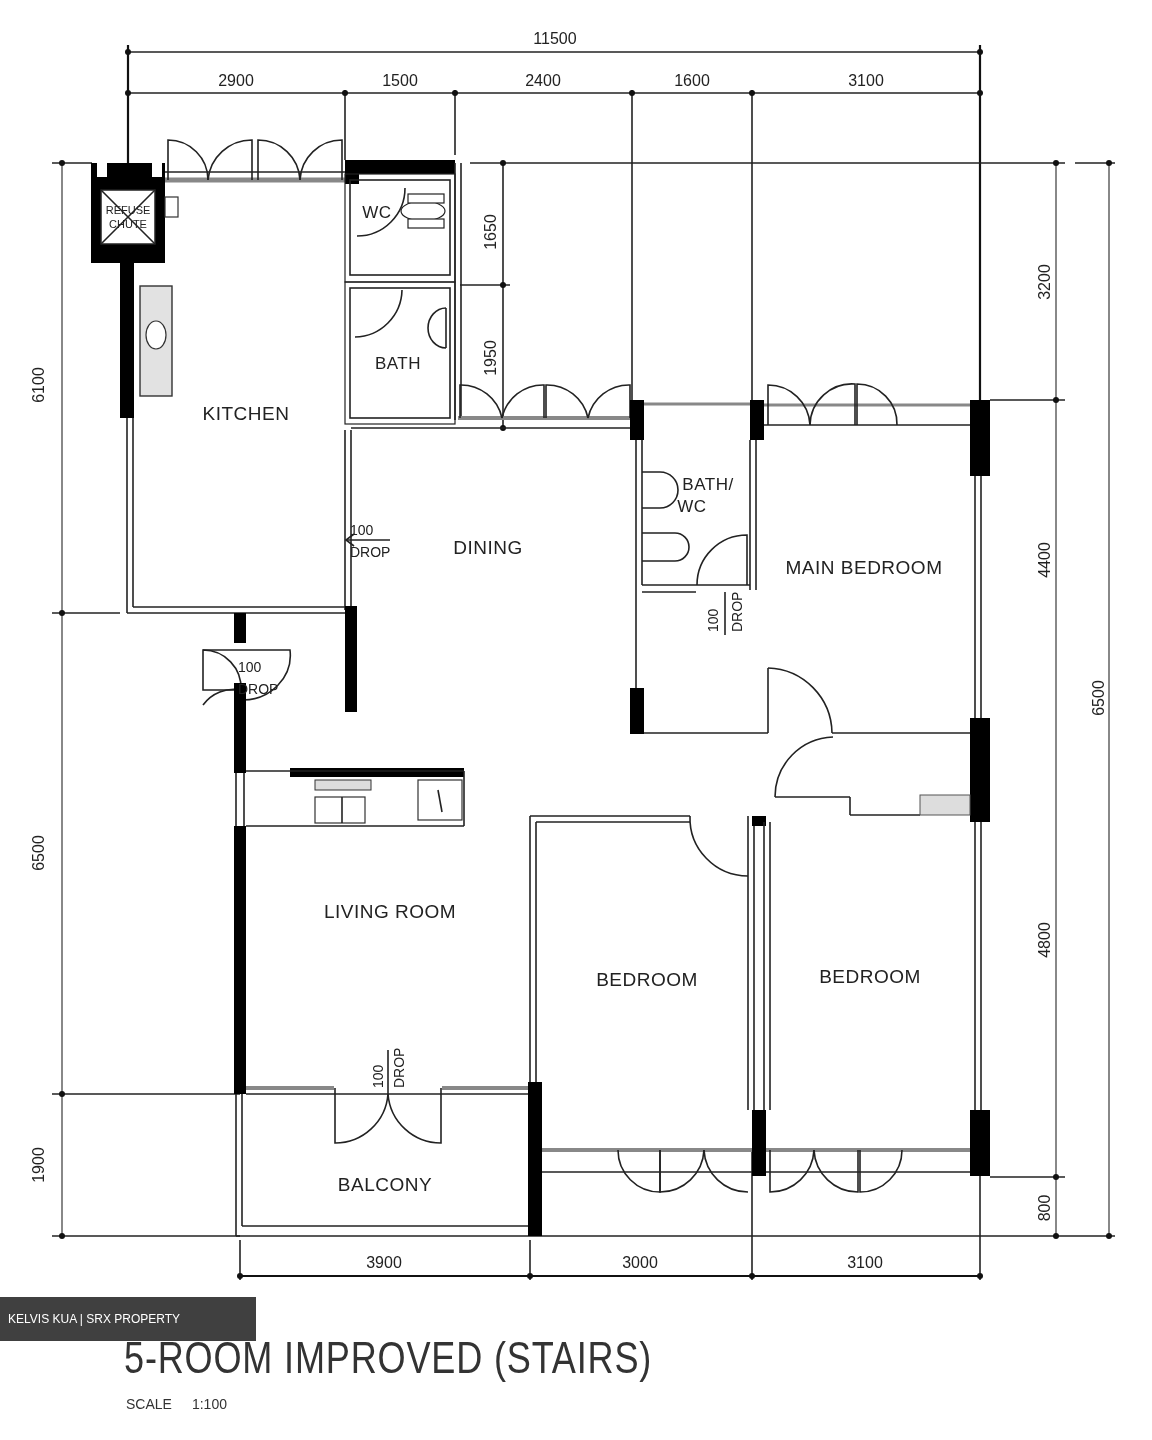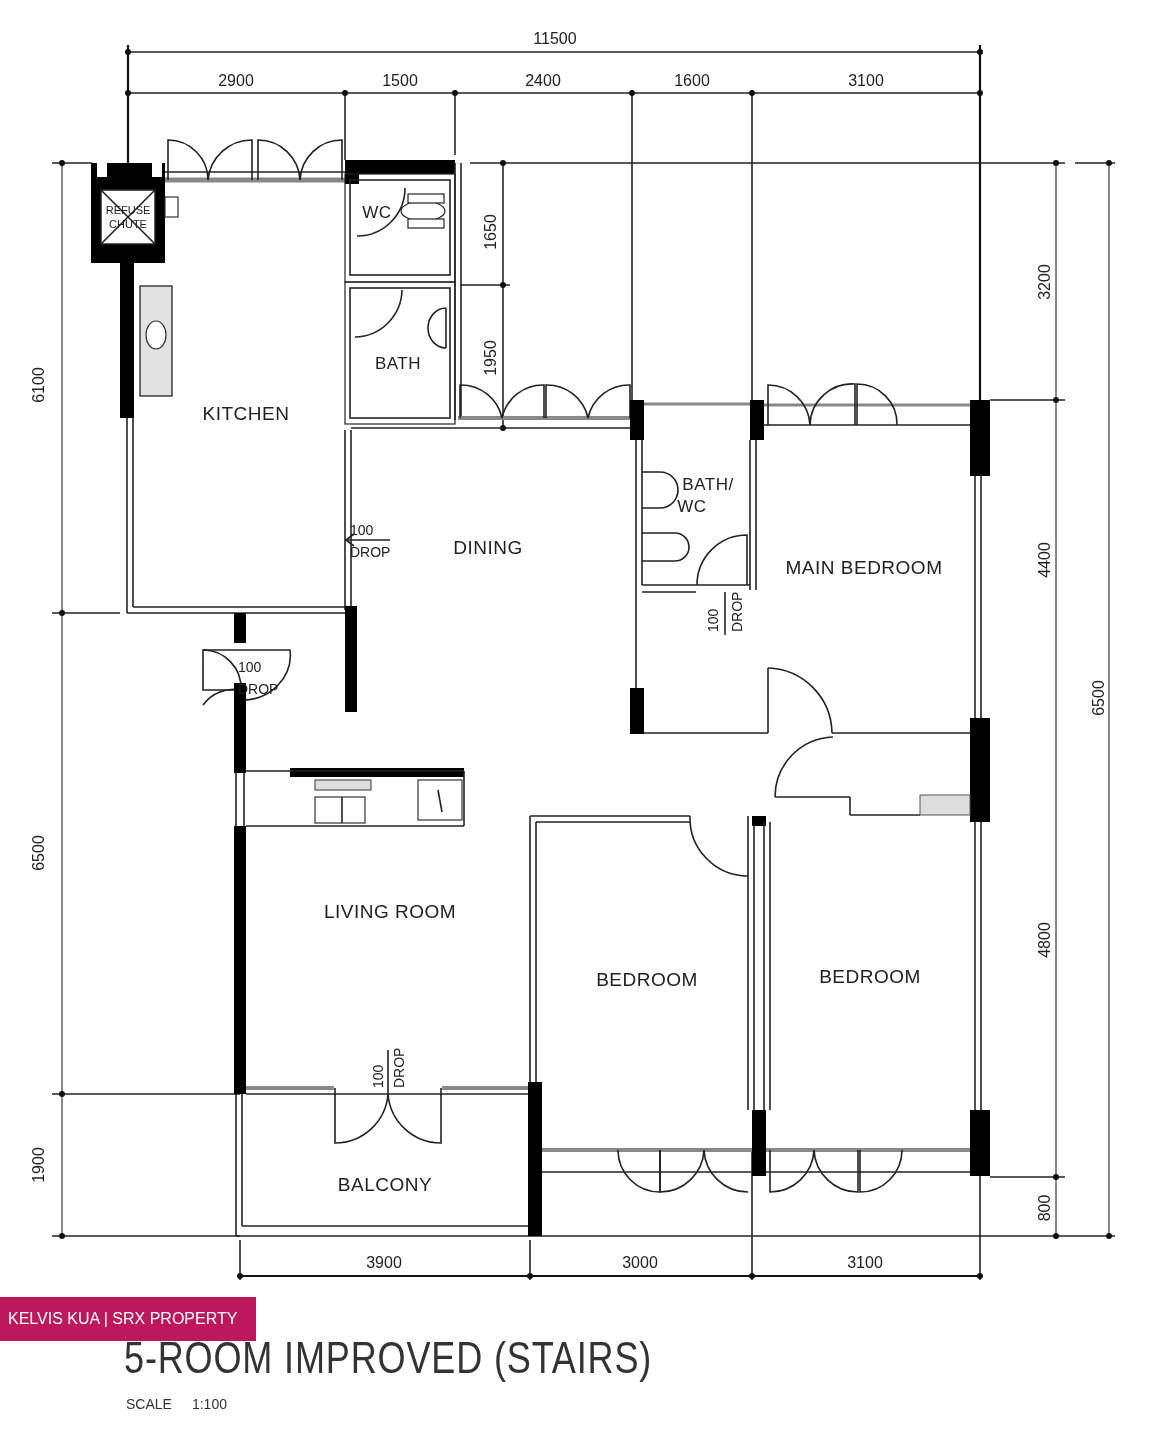--- a/index.html
+++ b/index.html
@@ -6,21 +6,21 @@
   body { width:1152px; height:1440px; position:relative; overflow:hidden; font-family:"Liberation Sans", sans-serif; }
   #plan { position:absolute; left:0; top:0; width:1152px; height:1440px; }
   .dim { font-family:"Liberation Sans Narrow","Liberation Sans", sans-serif; font-size:16px; fill:#222; }
   .room { font-family:"Liberation Sans", sans-serif; font-size:19px; fill:#222; letter-spacing:0.5px; }
   .small { font-family:"Liberation Sans", sans-serif; font-size:14px; fill:#222; }
   .thin { stroke:#222; stroke-width:1.6; fill:none; }
   .mid { stroke:#111; stroke-width:2.2; fill:none; }
   .grey { stroke:#888; stroke-width:3; fill:none; }
   .wall { fill:#000; }
   .dot { fill:#111; }
-  .watermark { position:absolute; left:0; top:1297px; width:256px; height:44px; background:#be185d; color:#fff; font-size:16px; line-height:44px; padding-left:8px; box-sizing:border-box; }
+  .watermark { position:absolute; left:0; top:1297px; width:256px; height:44px; background:#404040; color:#fff; font-size:12px; line-height:44px; padding-left:8px; box-sizing:border-box; }
   .title { position:absolute; left:124px; top:1333px; font-family:"Liberation Sans", sans-serif; font-size:44px; font-weight:300; color:#333; letter-spacing:1px; transform:scaleX(0.82); transform-origin:left top; }
   .scale { position:absolute; left:126px; top:1396px; font-size:14px; color:#333; }
   .scale span + span { margin-left:20px; }
 </style>
 </head>
 <body>
 
 <svg id="plan" viewBox="0 0 1152 1440" xmlns="http://www.w3.org/2000/svg">
 
   <g>

